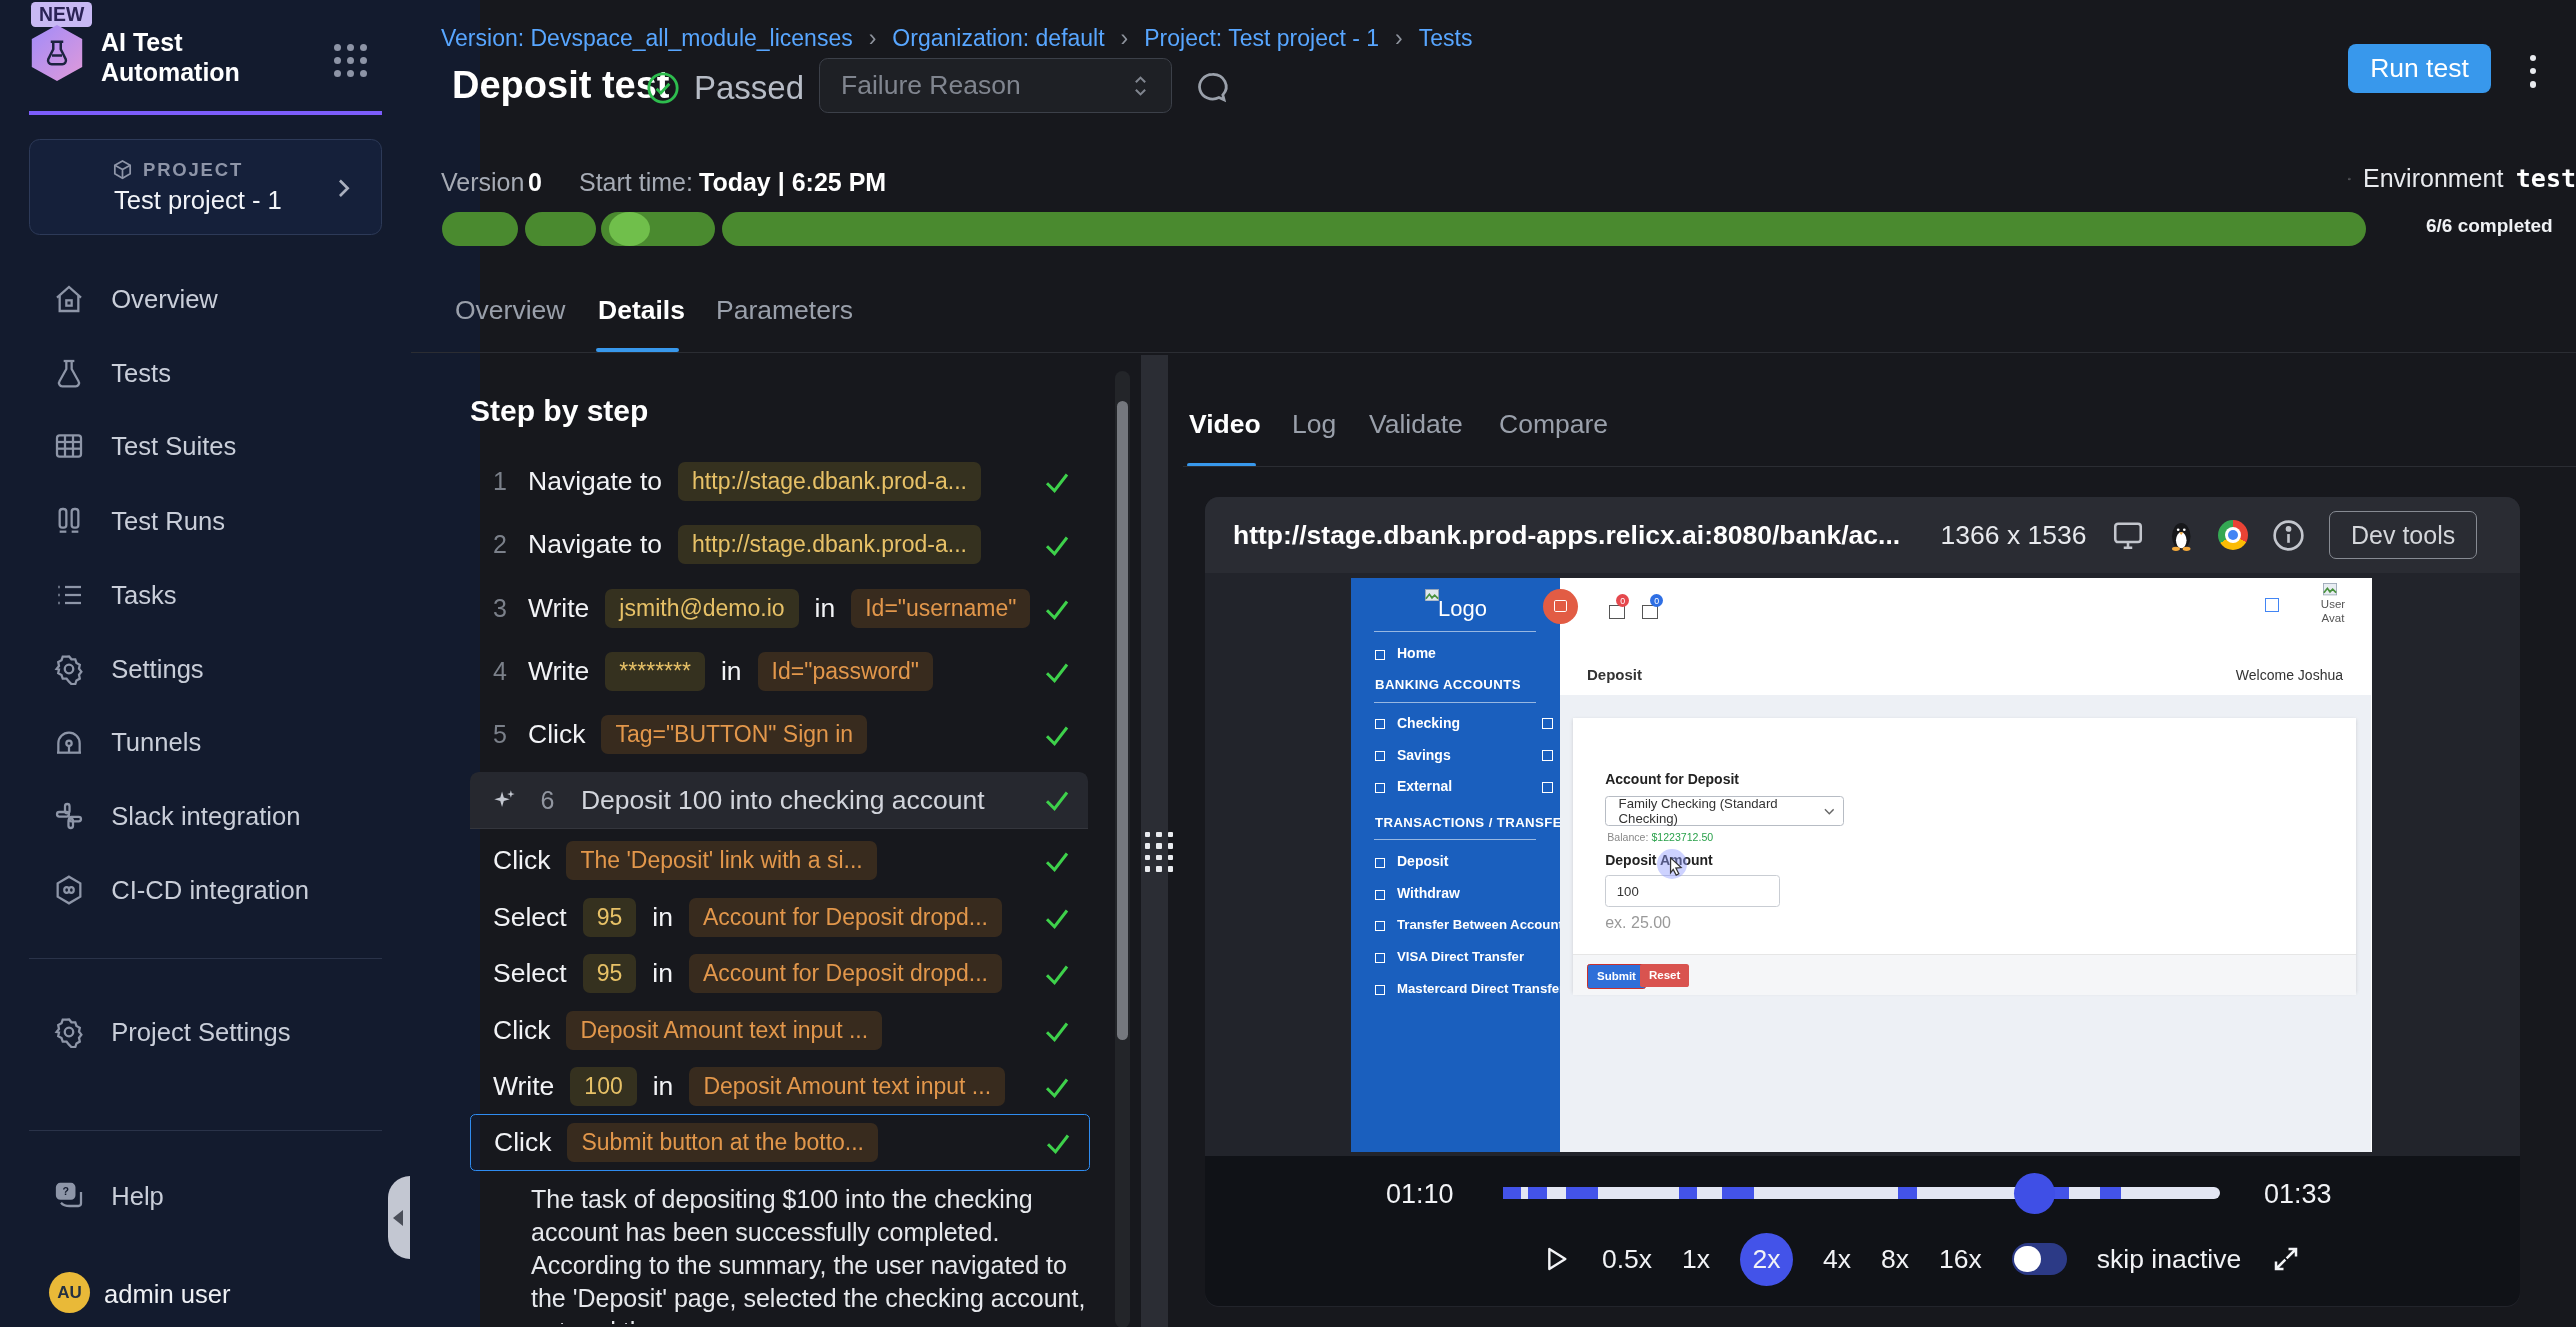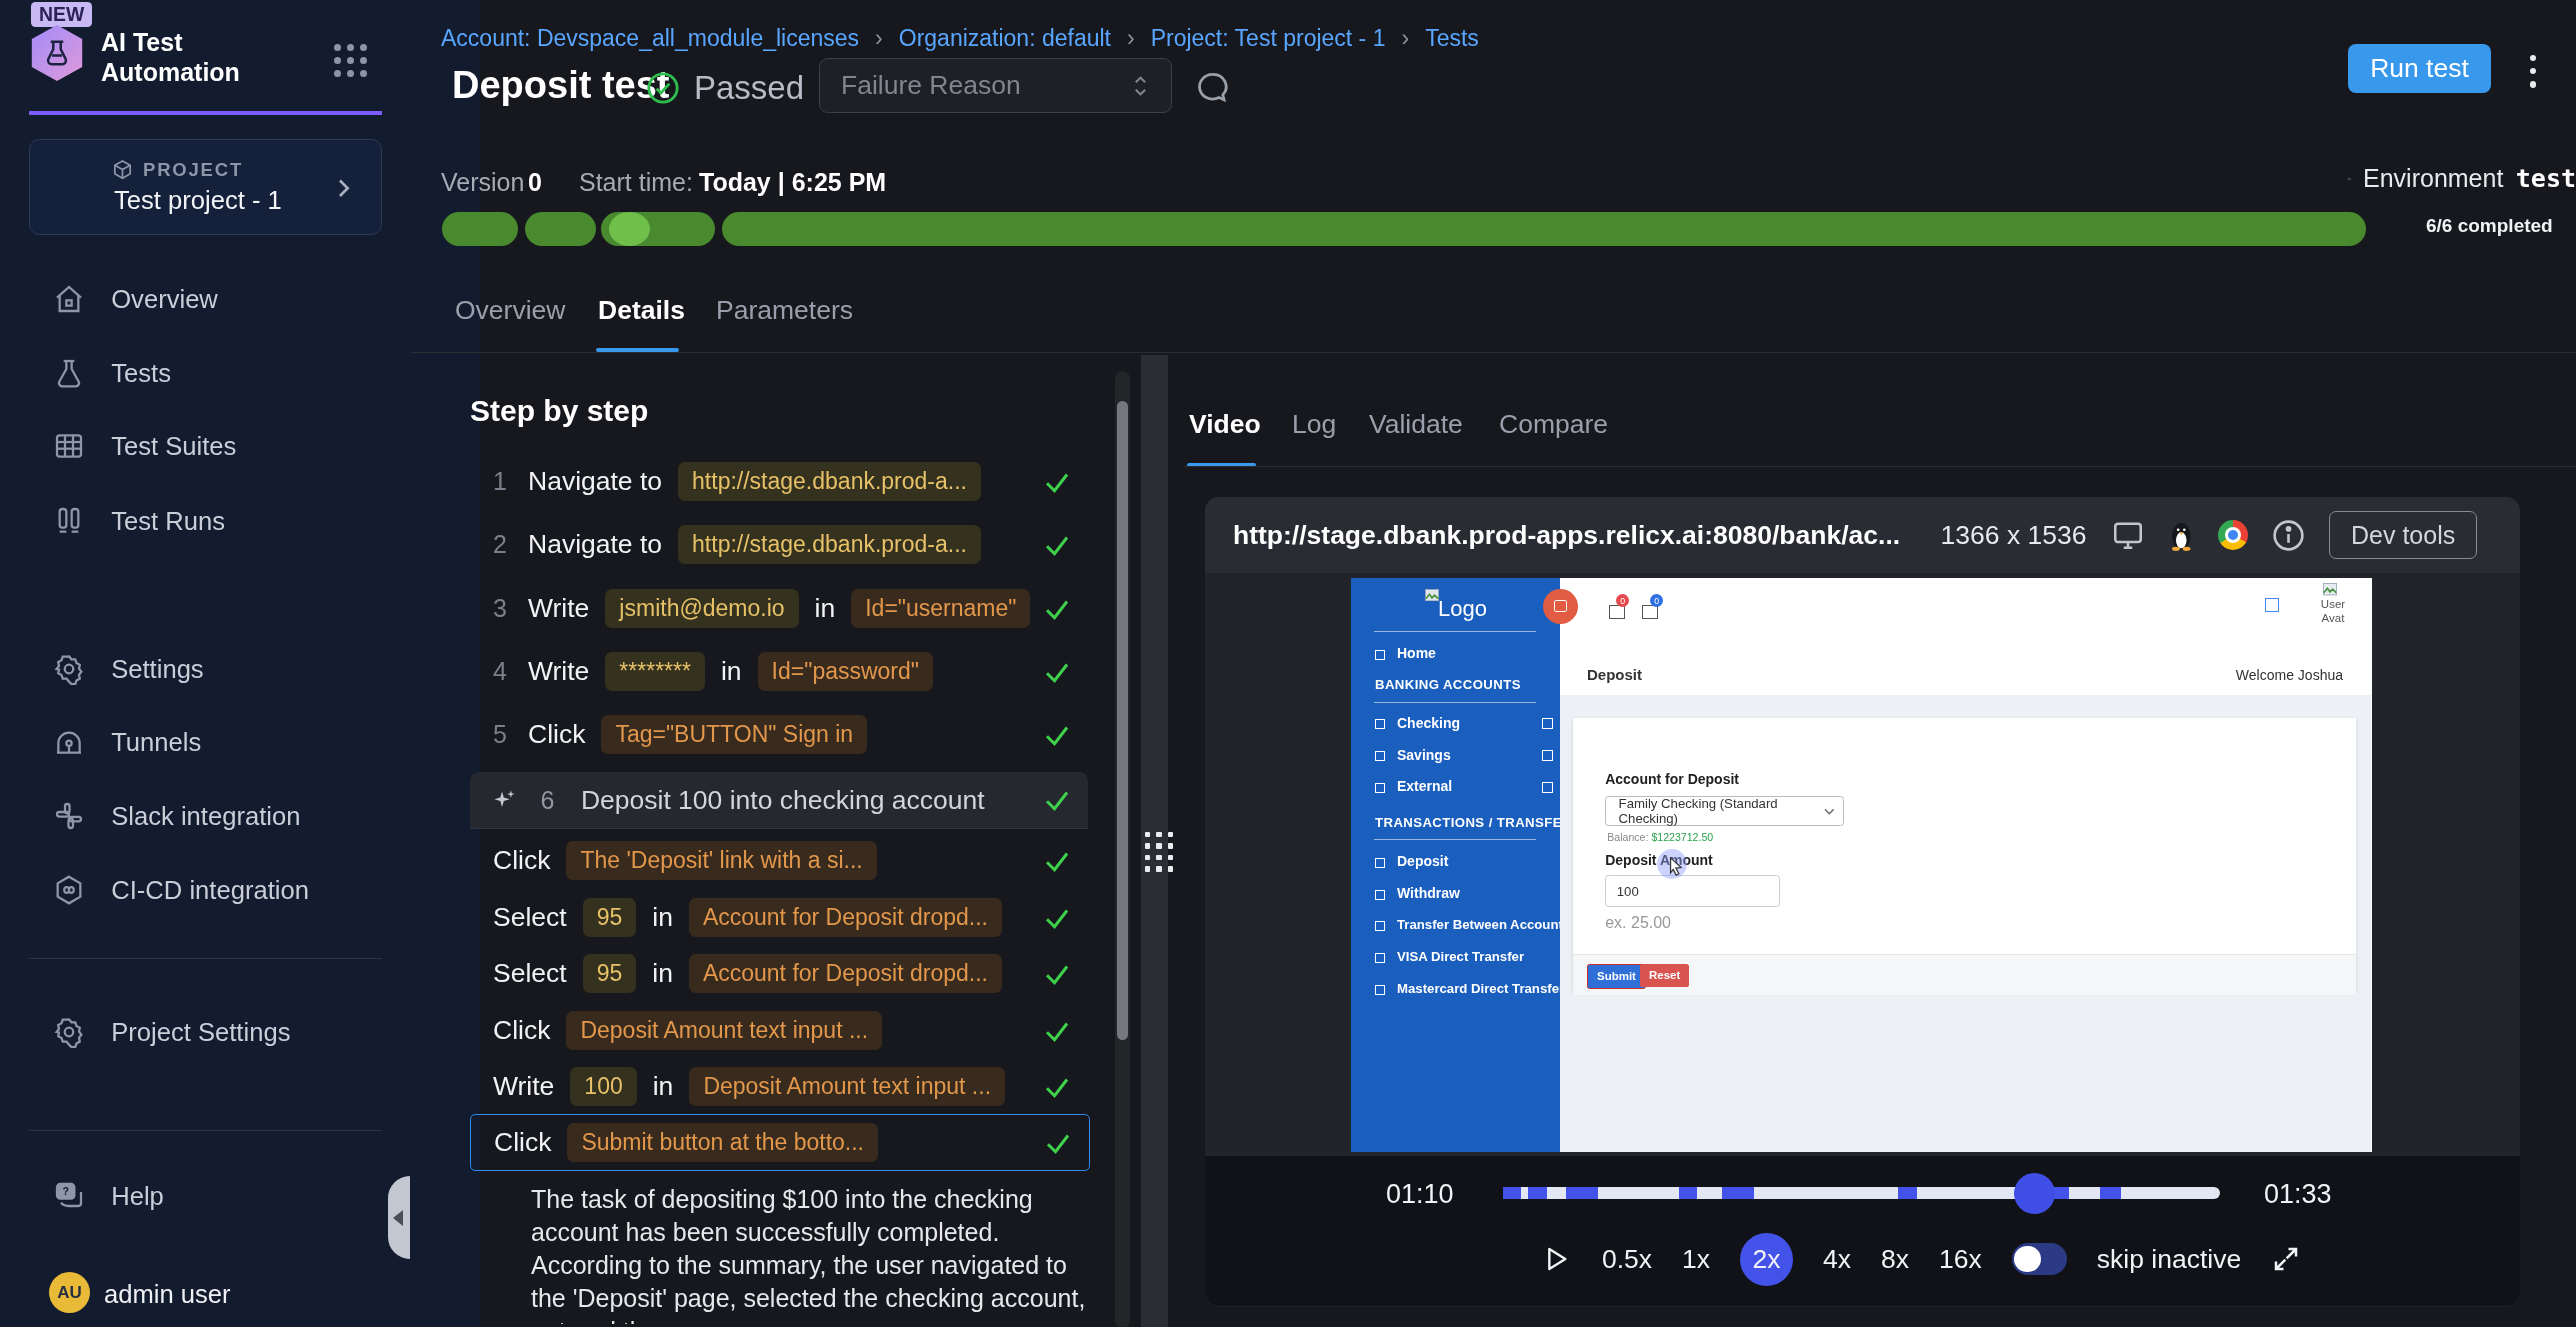--- a/index.html
+++ b/index.html
@@ -187,20 +187,33 @@
     <span class="nav-ico" data-name="columns-icon">
         <svg viewBox="0 0 24 24" width="32" height="32" fill="none" stroke="currentColor" stroke-width="1.7">
           <rect x="5" y="3" width="5" height="14" rx="2"></rect>
           <rect x="14" y="3" width="5" height="14" rx="2"></rect>
           <line x1="5" y1="20" x2="10" y2="20"></line>
           <line x1="14" y1="20" x2="19" y2="20"></line>
         </svg>
       </span>
     <span class="nav-label">Test Runs</span>
   </div>
+  <div class="nav-item" style="top:567px" data-name="sidebar-item-tasks">
+    <span class="nav-ico" data-name="list-icon">
+        <svg viewBox="0 0 24 24" width="32" height="32" fill="none" stroke="currentColor" stroke-width="1.7">
+          <line x1="9" y1="6" x2="21" y2="6"></line>
+          <line x1="9" y1="12" x2="21" y2="12"></line>
+          <line x1="9" y1="18" x2="21" y2="18"></line>
+          <line x1="4" y1="6" x2="5" y2="6"></line>
+          <line x1="4" y1="12" x2="5" y2="12"></line>
+          <line x1="4" y1="18" x2="5" y2="18"></line>
+        </svg>
+      </span>
+    <span class="nav-label">Tasks</span>
+  </div>
   <div class="nav-item" style="top:641px" data-name="sidebar-item-settings">
     <span class="nav-ico" data-name="gear-icon">
         <svg viewBox="0 0 24 24" width="32" height="32" fill="none" stroke="currentColor" stroke-width="1.7">
           <circle cx="12" cy="12" r="3.2"></circle>
           <path d="M12 2.5l1.8 2.2h2.9l.9 2.7 2.5 1.4-.6 2.9 1.8 2.3-1.8 2.3.6 2.9-2.5 1.4-.9 2.7h-2.9L12 21.5l-1.8-2.2H7.3l-.9-2.7-2.5-1.4.6-2.9L2.7 12l1.8-2.3-.6-2.9 2.5-1.4.9-2.7h2.9z"></path>
         </svg>
       </span>
     <span class="nav-label">Settings</span>
   </div>
   <div class="nav-item" style="top:714px" data-name="sidebar-item-tunnels">
@@ -256,21 +269,21 @@
         </svg>
       </span>
     <span class="nav-label">Help</span>
   </div>
   <div class="avatar" data-name="user-avatar">AU</div>
   <div class="user-name" data-name="user-name">admin user</div>
   <div class="collapse-tab" data-name="sidebar-collapse-handle"></div>
 </div>
 
 <div class="crumbs" data-name="breadcrumb">
-  <span class="crumb" data-name="breadcrumb-account">Account: Devspace_all_module_licenses</span>
+  <span class="crumb" data-name="breadcrumb-account">Version: Devspace_all_module_licenses</span>
   <span class="crumb-sep" data-name="breadcrumb-separator">›</span>
   <span class="crumb" data-name="breadcrumb-organization">Organization: default</span>
   <span class="crumb-sep" data-name="breadcrumb-separator">›</span>
   <span class="crumb" data-name="breadcrumb-project">Project: Test project - 1</span>
   <span class="crumb-sep" data-name="breadcrumb-separator">›</span>
   <span class="crumb" data-name="breadcrumb-tests">Tests</span>
 </div>
 
 <div class="page-title" data-name="page-title">Deposit test</div>
 <svg class="abs" style="left:646px;top:71px;" width="34" height="34" viewBox="0 0 24 24" fill="none" stroke="#2ebd4e" stroke-width="2" data-name="passed-check-icon">

